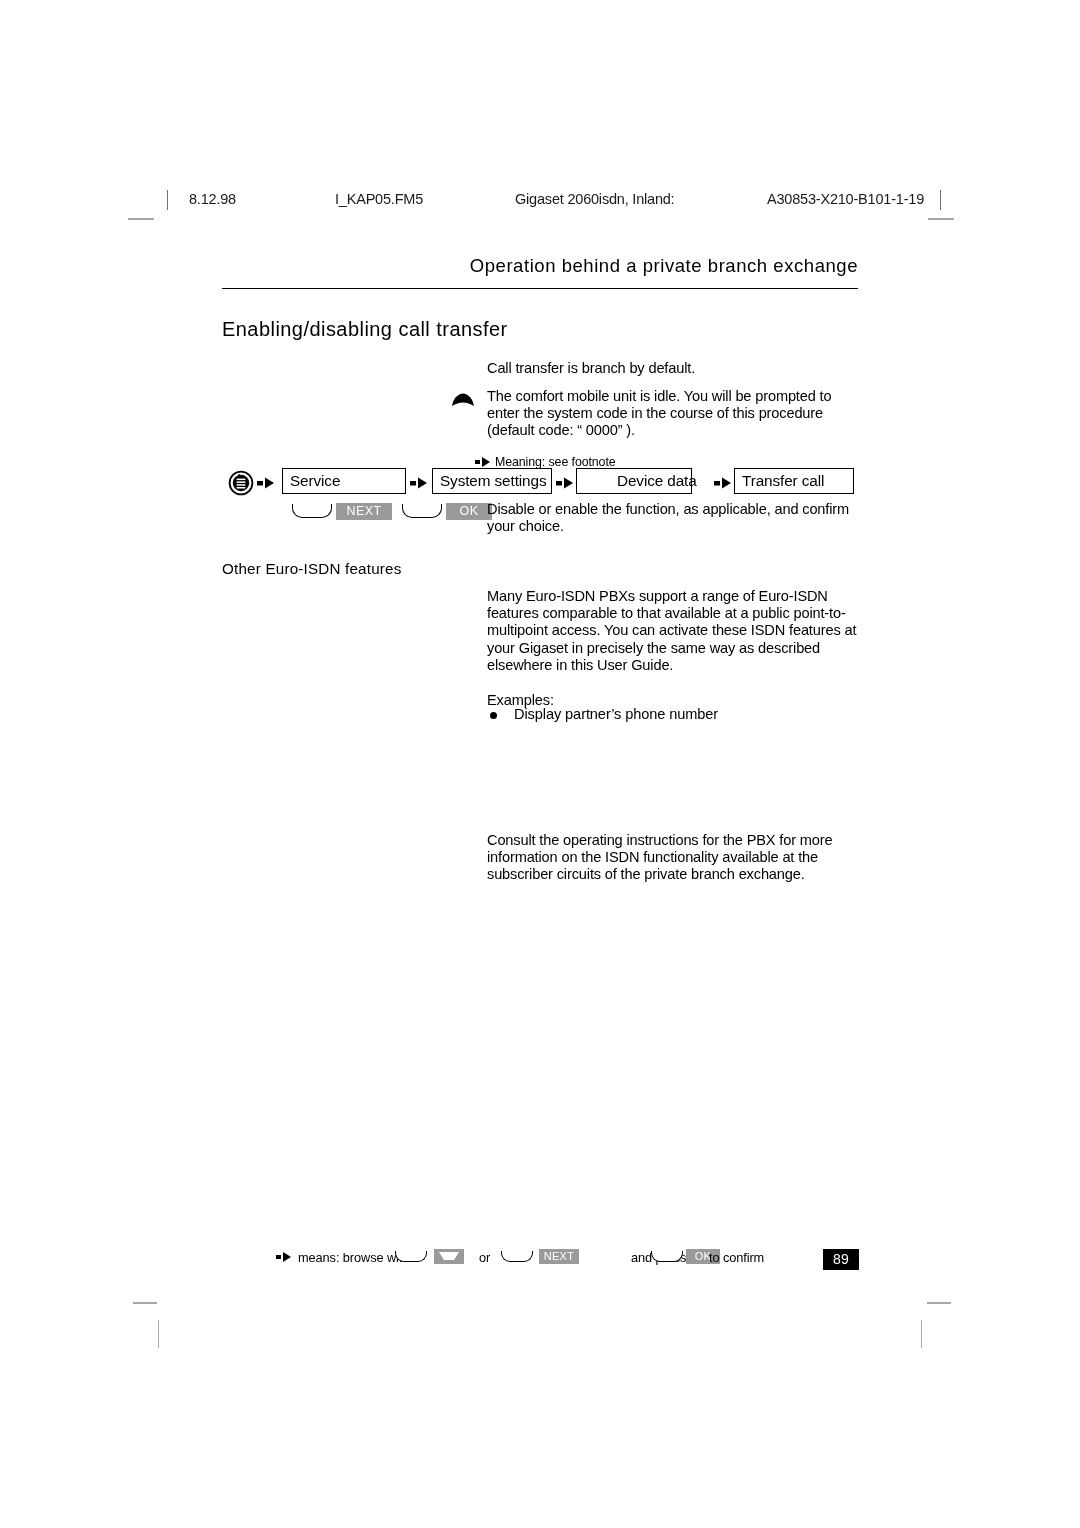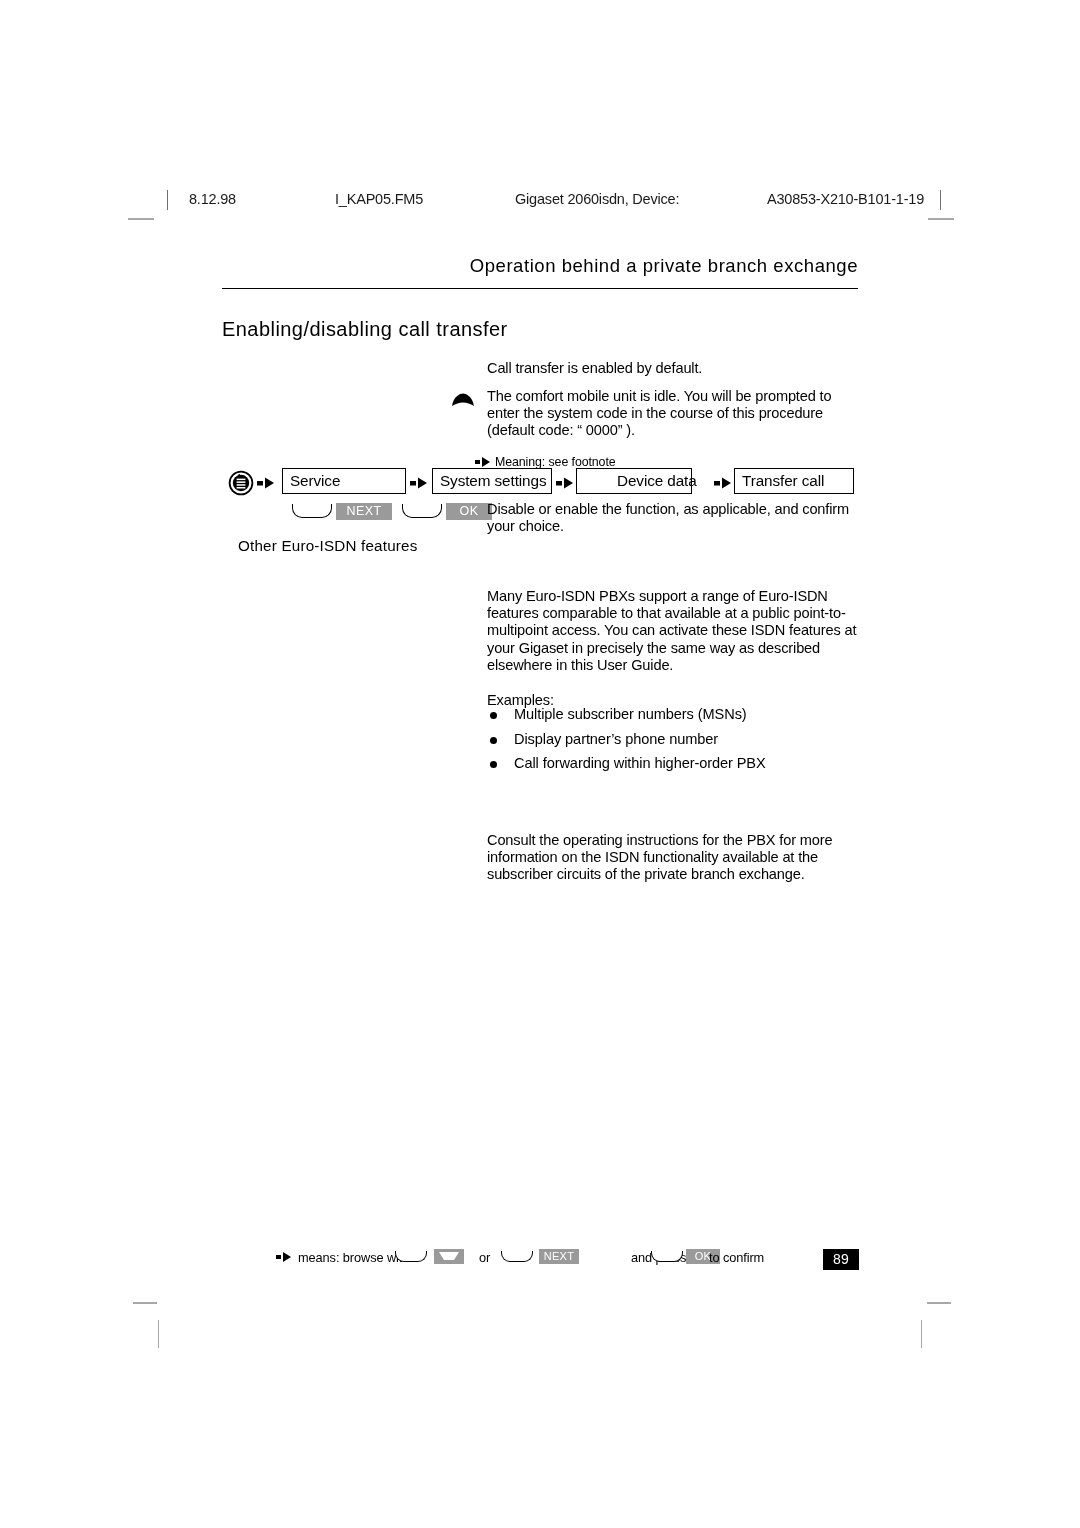--- a/index.html
+++ b/index.html
@@ -111,21 +111,21 @@
 
   
   .left-label {
     position: absolute;
     left: 222px;
     font-size: 15.2px;
     letter-spacing: 0.2px;
     color: #000;
     white-space: nowrap;
   }
-  .lbl-other { top: 537px; margin-left: 16px; }
+  .lbl-other { top: 560px; }
 
   
   .bullets {
     position: absolute;
     left: 487px;
     top: 706px;
     width: 380px;
   }
   .bullet-row {
     position: relative;
@@ -336,30 +336,30 @@
 <div class="crop-mark crop-h" style="left:133px; top:1302px; width:24px;"></div>
 <div class="crop-mark crop-h" style="left:927px; top:1302px; width:24px;"></div>
 <div class="crop-mark crop-v" style="left:158px; top:1320px; height:28px;"></div>
 <div class="crop-mark crop-v" style="left:921px; top:1320px; height:28px;"></div>
 
 <div class="printer-row">
   <div class="bar left"></div>
   <div class="bar right"></div>
   <span class="pr-cell pr-date">8.12.98</span>
   <span class="pr-cell pr-file">I_KAP05.FM5</span>
-  <span class="pr-cell pr-prod">Gigaset 2060isdn, Device:</span>
+  <span class="pr-cell pr-prod">Gigaset 2060isdn, Inland:</span>
   <span class="pr-cell pr-code">A30853-X210-B101-1-19</span>
 </div>
 
 <div class="chapter-head">Operation behind a private branch exchange</div>
 <div class="head-rule"></div>
 
 <div class="section-title">Enabling/disabling call transfer</div>
 
-<div class="body-col p-intro">Call transfer is enabled by default.</div>
+<div class="body-col p-intro">Call transfer is branch by default.</div>
 
 <svg class="handset-icon" viewBox="0 0 26 18">
   <path d="M2 15 C3.5 5.5, 10 2.5, 13 2.5 C16 2.5, 22.5 5.5, 24 15 C20 13, 17 11.6, 13 11.6 C9 11.6, 6 13, 2 15 Z" fill="#000"></path>
 </svg>
 <div class="body-col p-handset">The comfort mobile unit is idle. You will be prompted to enter the system code in the course of this procedure (default code: “ 0000” ).</div>
 
 <div class="flow-note">
   <svg class="note-arrow" viewBox="0 0 16 10">
     <rect x="0" y="3" width="5" height="4" fill="#000"></rect>
     <path d="M7 0 L15 5 L7 10 Z" fill="#000"></path>
@@ -411,29 +411,21 @@
 
 <div class="body-col p-disable">Disable or enable the function, as applicable, and confirm your choice.</div>
 
 <div class="left-label lbl-other">Other Euro-ISDN features</div>
 <div class="body-col p-many">Many Euro-ISDN PBXs support a range of Euro-ISDN features comparable to that available at a public point-to-multipoint access. You can activate these ISDN features at your Gigaset in precisely the same way as described elsewhere in this User Guide.</div>
 <div class="body-col p-examples">Examples:</div>
 
 <div class="bullets">
   <div class="bullet-row">
     <span class="bullet-dot"></span>
-    <span class="bullet-text">Multiple subscriber numbers (MSNs)</span>
-  </div>
-  <div class="bullet-row">
-    <span class="bullet-dot"></span>
     <span class="bullet-text">Display partner’s phone number</span>
-  </div>
-  <div class="bullet-row">
-    <span class="bullet-dot"></span>
-    <span class="bullet-text">Call forwarding within higher-order PBX</span>
   </div>
 </div>
 
 <div class="body-col p-consult">Consult the operating instructions for the PBX for more information on the ISDN functionality available at the subscriber circuits of the private branch exchange.</div>
 
 <div class="footer-legend">
   <svg class="fl-arrow" viewBox="0 0 16 10">
     <rect x="0" y="3" width="5" height="4" fill="#000"></rect>
     <path d="M7 0 L15 5 L7 10 Z" fill="#000"></path>
   </svg>

